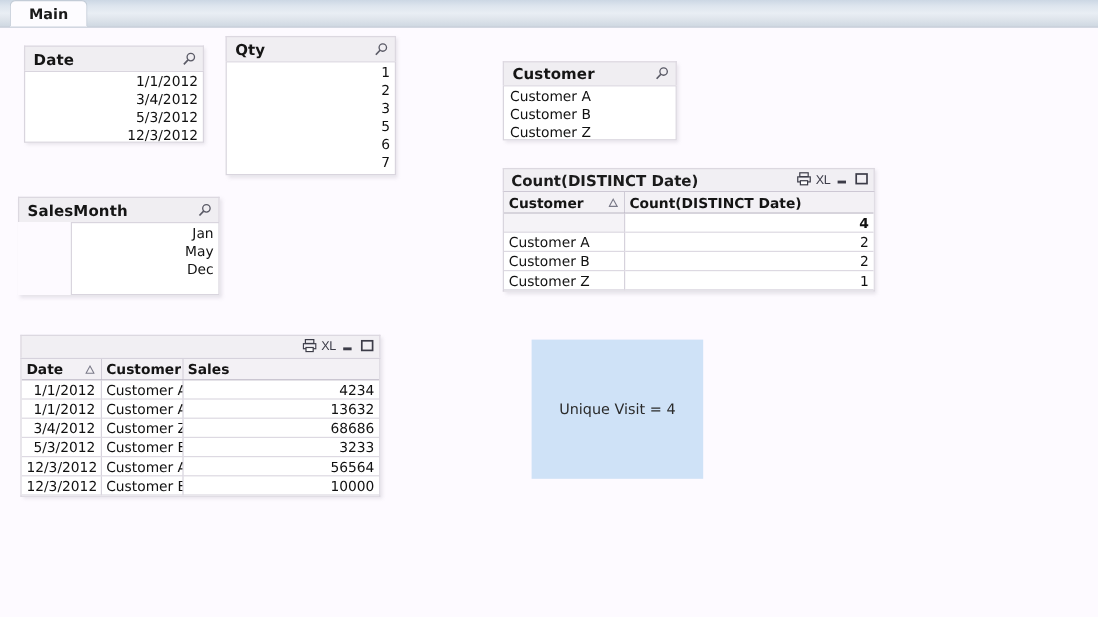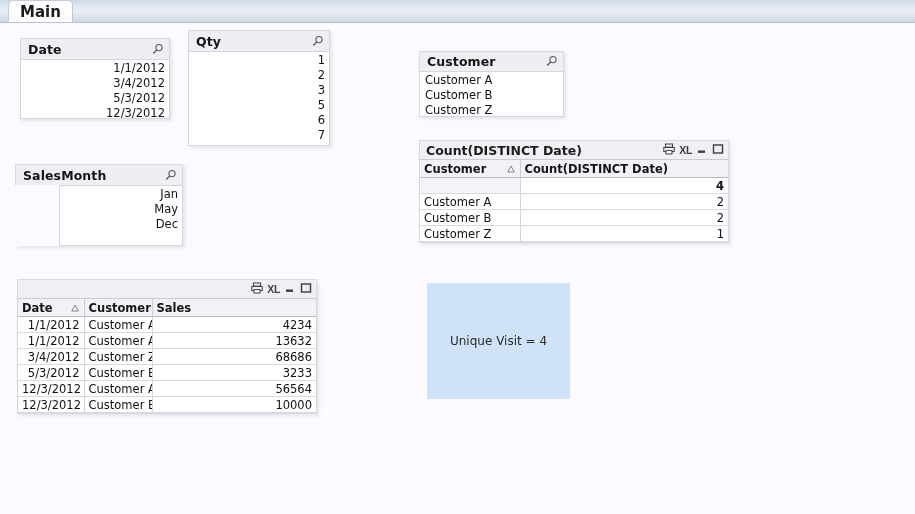--- a/index.html
+++ b/index.html
@@ -34,21 +34,21 @@
     width: 65px; height: 22px;
     background: #fdfcff;
     border: 1px solid #c3ccd7;
     border-bottom: none;
     border-radius: 5px 5px 0 0;
     box-sizing: border-box;
     display: flex;
     align-items: center;
     justify-content: center;
     font-weight: bold;
-    font-size: 15px;
+    font-size: 12px;
     color: #1a1a1a;
   }
 
   
   .qv-obj {
     position: absolute;
     box-sizing: border-box;
   }
   .qv-shadow {
     box-shadow: 2px 2px 3px rgba(150,145,160,0.22);
@@ -114,21 +114,20 @@
     font-size: 12.5px;
     color: #1b1b1b;
     white-space: nowrap;
     overflow: hidden;
   }
   .tb-icons {
     display: flex;
     align-items: center;
     gap: 4px;
     flex: 0 0 auto;
-    font-weight: bold;
   }
   .tb-icons span { display: block; }
 
   .tb-grid {
     border: 1px solid #d9d5de;
     border-top: 1px solid #cdc8d4;
     background: #ffffff;
     box-sizing: border-box;
     overflow: hidden;
   }
@@ -405,15 +404,15 @@
         <tr>
           <td class="num">12/3/2012</td>
           <td>Customer B</td>
           <td class="num last">10000</td>
         </tr>
       </tbody>
     </table>
   </div>
 </div>
 
-<div class="qv-obj textobj" id="txt-unique" style="left:427px; top:283px; width:143px; height:116px;align-items:center;">
+<div class="qv-obj textobj" id="txt-unique" style="left:443px; top:283px; width:143px; height:116px;align-items:center;">
   <span>Unique Visit = 4</span>
 </div>
 
 </body></html>

